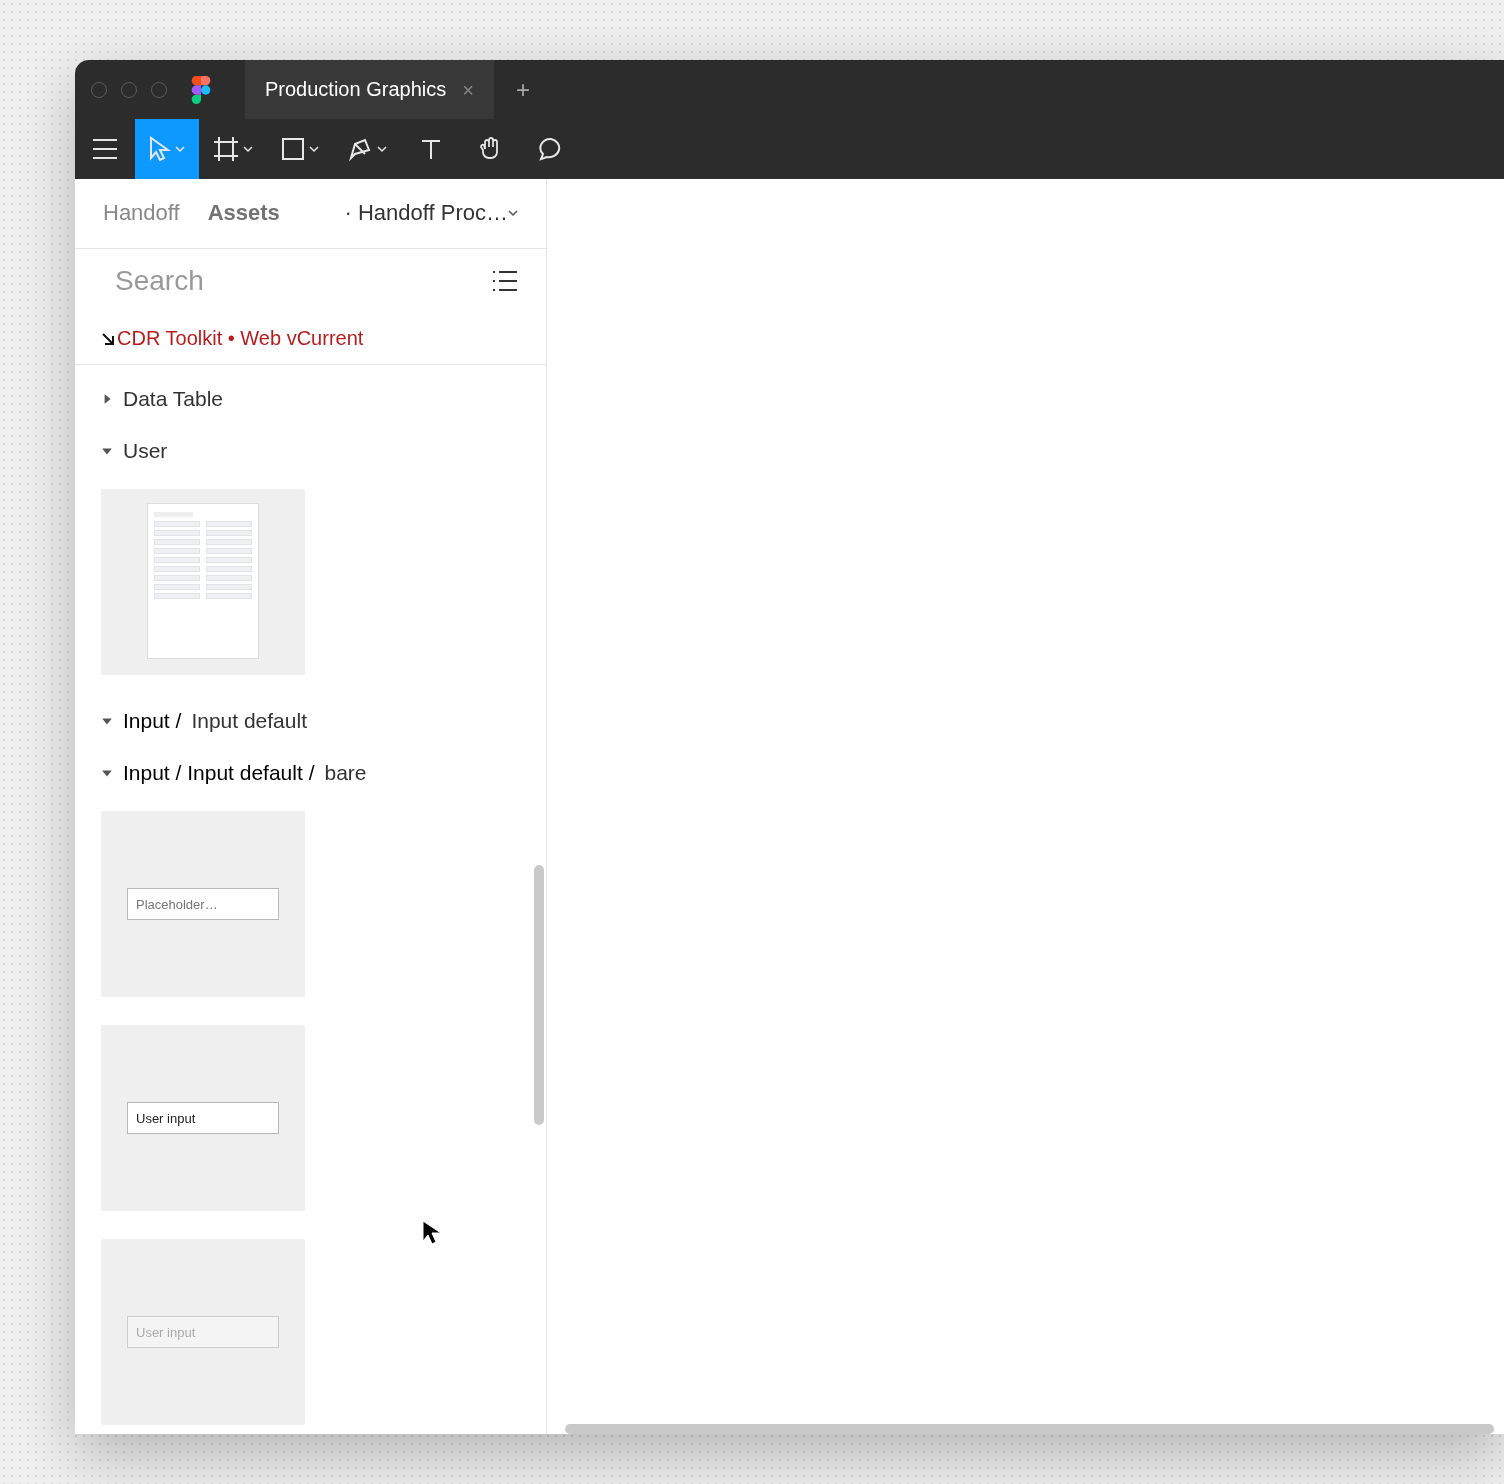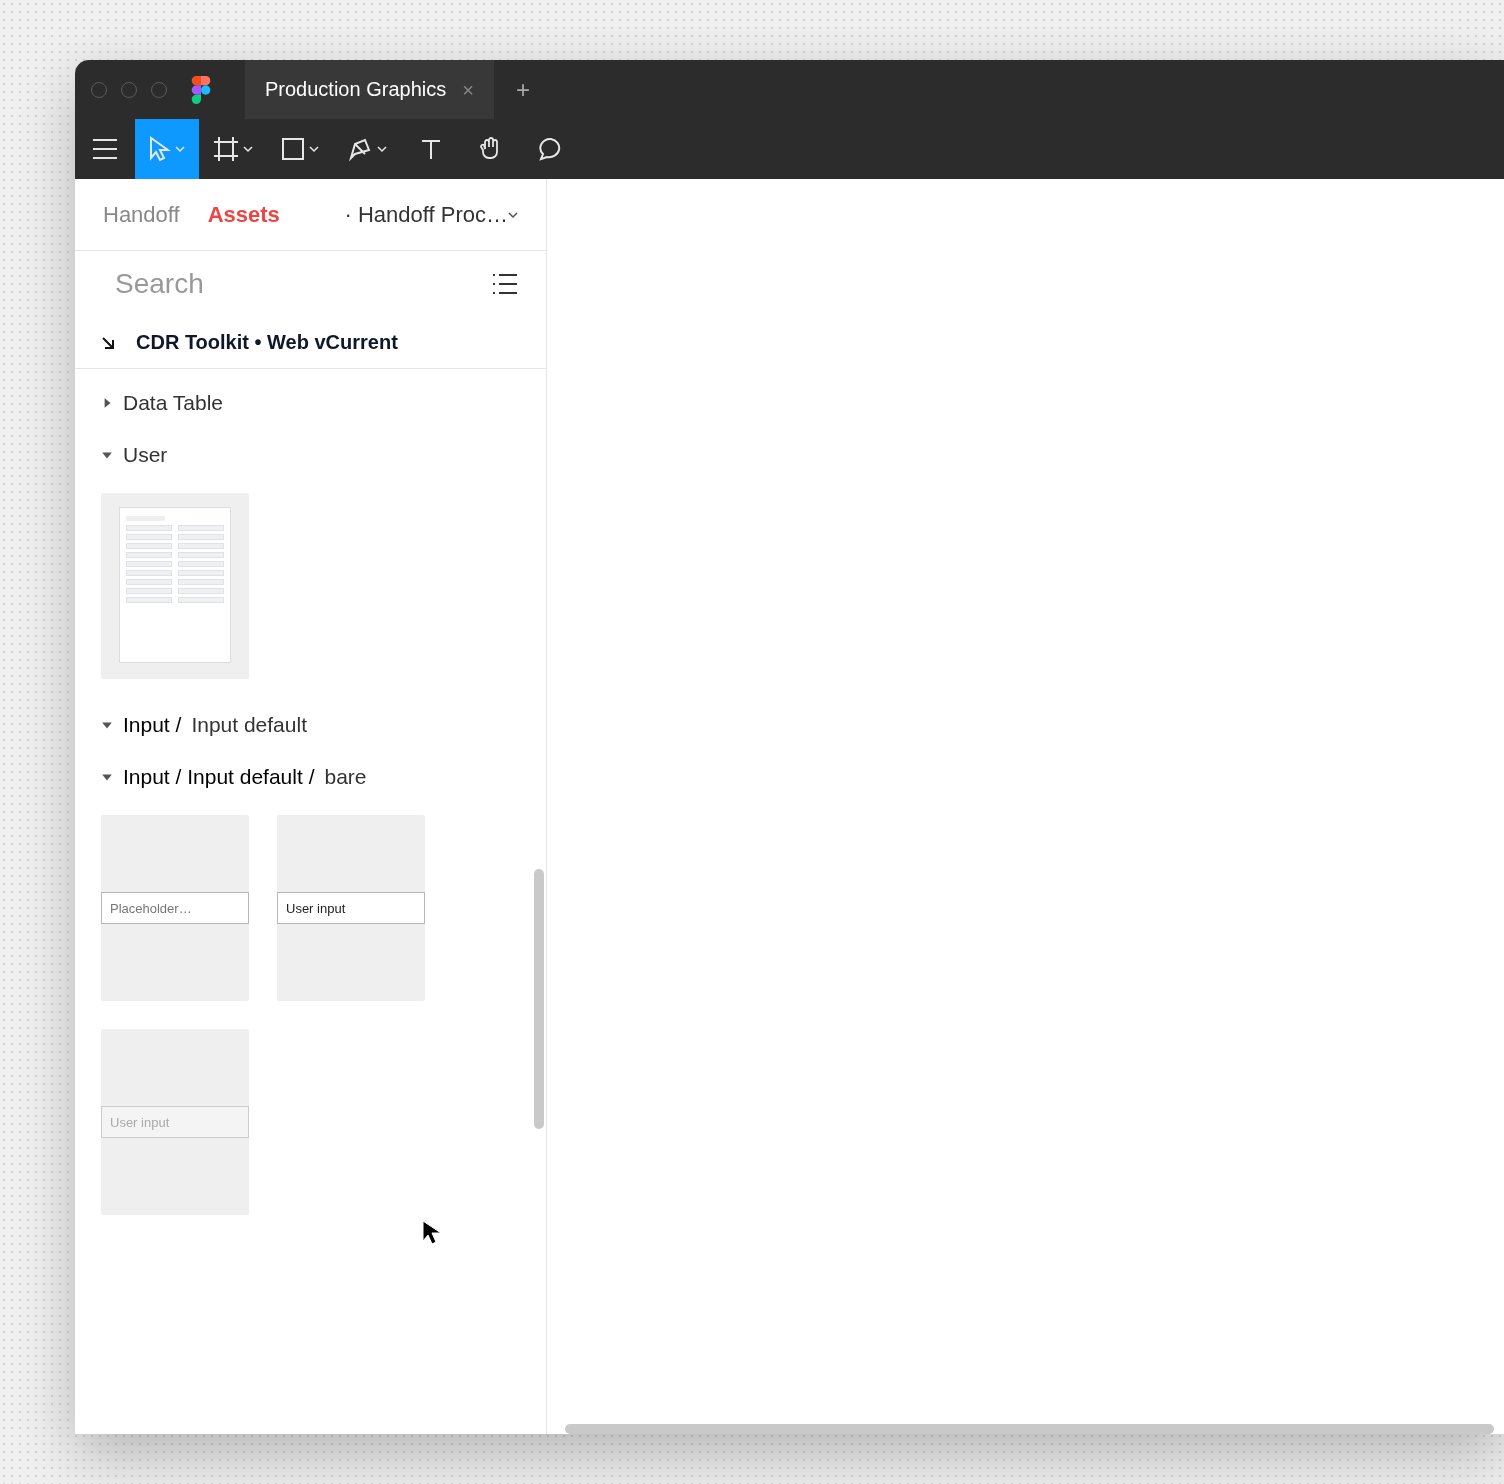--- a/index.html
+++ b/index.html
@@ -86,50 +86,50 @@
   }
   .sidebar-tabs {
     height: 72px;
     display: flex;
     align-items: center;
     padding: 0 28px;
     border-bottom: 1px solid #e5e5e5;
     gap: 28px;
   }
   .sidetab { font-size: 22px; color: #888; cursor: pointer; }
-  .sidetab.active { color: #ef4444; font-weight: 600; }
+  .sidetab.active { color: #737373; font-weight: 600; }
   .page-select { margin-left: auto; display: flex; align-items: center; font-size: 22px; color: #333; cursor: pointer; }
   .search-row {
     height: 66px; display: flex; align-items: center; padding: 0 24px;
     gap: 16px;
   }
   .search-input {
     flex: 1; border: none; outline: none; font-size: 28px; color: #be185d;
     background: transparent;
   }
   .search-input::placeholder { color: #999; }
   .icon-btn { cursor: pointer; display: flex; align-items: center; justify-content: center; }
   .lib-header {
-    padding: 14px 26px; display: flex; align-items: center; gap: 21px;
-    font-size: 20px; font-weight: 700; color: #0f172a;
+    padding: 14px 26px; display: flex; align-items: center; gap: 2px;
+    font-size: 20px; font-weight: 400; color: #b91c1c;
     border-bottom: 1px solid #e5e5e5;
   }
   .tree { padding: 8px 0 20px 0; overflow-y: auto; position: relative; }
   .tree-row {
     display: flex; align-items: center; gap: 10px;
     padding: 14px 26px; font-size: 21px; color: #333; cursor: pointer;
   }
   .tree-row .muted { color: #000000; }
   .caret { width: 12px; height: 12px; }
   .thumb-grid {
     display: flex; flex-wrap: wrap; gap: 28px;
     padding: 12px 26px 20px 26px;
   }
   .thumb {
-    width: 148px; height: 186px;
+    width: 204px; height: 186px;
     background: #efefef; border-radius: 2px;
     display: flex; align-items: center; justify-content: center;
     cursor: grab;
   }
   .thumb.doc { align-items: flex-start; padding-top: 14px; }
   .doc-page {
     width: 112px; height: 156px; background: #fff; border: 1px solid #ddd;
     display: flex; flex-direction: column; padding: 8px 6px; gap: 4px;
   }
   .doc-cols { display: flex; gap: 6px; flex: 1; }

